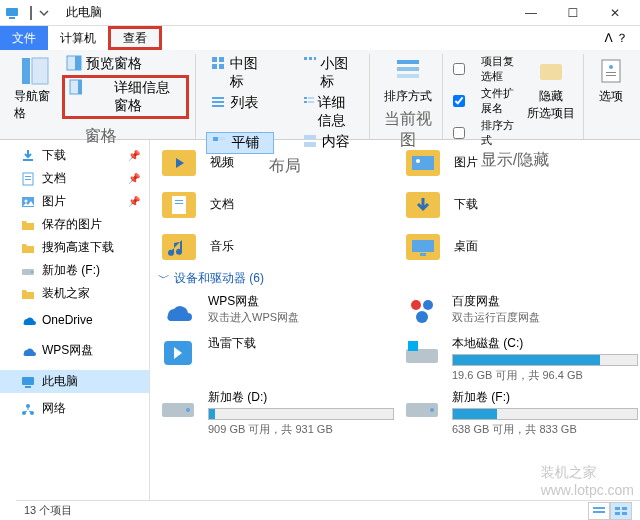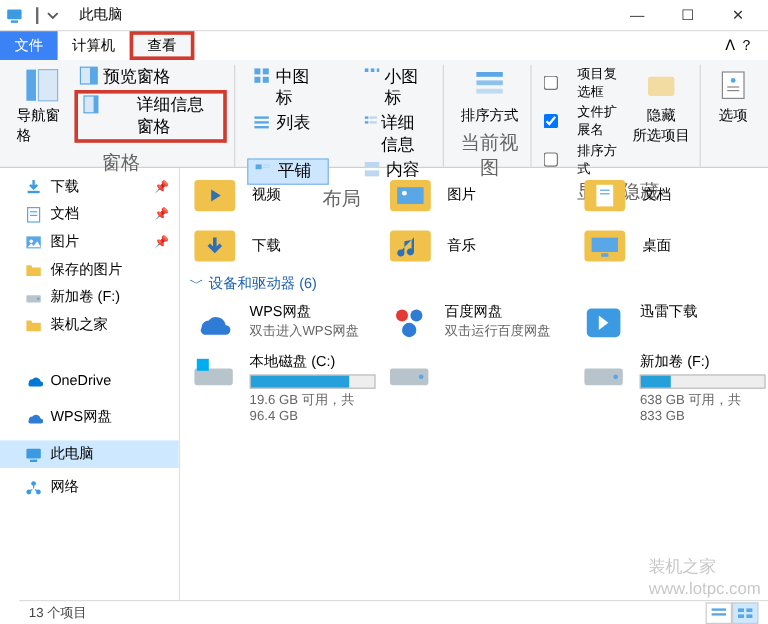--- a/index.html
+++ b/index.html
@@ -26,21 +26,21 @@
   .btn-s svg, .btn-i { width:16px; height:16px; }
   .chk { display:flex; align-items:center; gap:16px; font-size:11px; }
   .chk input { width:12px; height:12px; }
   .content { display:flex; height: calc(520px - 26px - 24px - 90px - 20px); }
   .sidebar { width:150px; border-right:1px solid #e0e0e0; padding:4px 0; overflow:hidden; }
   .s-item { display:flex; align-items:center; gap:6px; padding:3px 8px 3px 20px; font-size:12px; }
   .s-item.sel { background:#cde8ff; }
   .s-item svg { width:16px; height:16px; flex-shrink:0; }
   .pin { color:#888; margin-left:auto; font-size:10px; }
   .main { flex:1; padding: 2px 0 2px 6px; overflow:hidden; }
-  .grid2 { display:grid; grid-template-columns: 1fr 1fr 1fr; gap:2px 4px; }
+  .grid2 { display:grid; grid-template-columns: 1fr 1fr; gap:2px 4px; }
   .folder-item { display:flex; align-items:center; gap:10px; padding:2px; }
   .folder-item .ficon { width: 42px; height: 36px; display:flex; align-items:center; justify-content:center; }
   .sect-head { color:#1a5fb4; font-size:12px; padding:4px 2px; display:flex; align-items:center; gap:4px; }
   .drive-item { display:flex; gap:10px; padding:2px; align-items:flex-start; }
   .drive-item .dicon { width:40px; height:36px; display:flex; align-items:center; justify-content:center; }
   .drive-item .dinfo { flex:1; font-size:11px; }
   .drive-item .dname { font-size:12px; }
   .drive-item .dsub { color:#666; }
   .bar { height:12px; border:1px solid #bcbcbc; background:#eee; margin:2px 0; position:relative; }
   .bar .fill { position:absolute; left:0; top:0; bottom:0; background:#26a0da; }
@@ -245,32 +245,38 @@
         <span class="pin">📌</span>
       </div>
       <div class="s-item">
         <svg>
           <path d="M2 4h4l1 2h7v7H2z" fill="#f0c24b"></path>
         </svg>
         <span>保存的图片</span>
       </div>
       <div class="s-item">
         <svg>
+          <path d="M2 4h4l1 2h7v7H2z" fill="#f0c24b"></path>
+        </svg>
+        <span>搜狗高速下载</span>
+      </div>
+      <div class="s-item">
+        <svg>
           <rect x="2" y="6" width="12" height="6" rx="1" fill="#b8c4cc"></rect>
           <circle cx="12" cy="9" r="1" fill="#5aa7e8"></circle>
         </svg>
         <span>新加卷 (F:)</span>
       </div>
       <div class="s-item">
         <svg>
           <path d="M2 4h4l1 2h7v7H2z" fill="#f0c24b"></path>
         </svg>
         <span>装机之家</span>
       </div>
-      <div class="s-item" style="margin-top: 24px;">
+      <div class="s-item" style="margin-top: 4px;">
         <svg>
           <path d="M4 10a3 3 0 013-3 4 4 0 017 2 2 2 0 010 4H5a2 2 0 01-1-3z" fill="#0078d4"></path>
         </svg>
         <span>OneDrive</span>
       </div>
       <div class="s-item" style="margin-top: 8px;">
         <svg>
           <path d="M4 10a3 3 0 013-3 4 4 0 017 2 2 2 0 010 4H5a2 2 0 01-1-3z" fill="#2e7cd6"></path>
         </svg>
         <span>WPS网盘</span>
@@ -408,20 +414,27 @@
             </div>
             <div class="dsub">19.6 GB 可用，共 96.4 GB</div>
           </div>
         </div>
         <div class="drive-item">
           <div class="dicon">
             <svg width="40" height="36">
               <rect x="4" y="14" width="32" height="14" rx="2" fill="#b8c4cc"></rect>
               <circle cx="30" cy="21" r="2" fill="#5aa7e8"></circle>
             </svg>
+          </div>
+          <div class="dinfo">
+            <div class="dname">新加卷 (D:)</div>
+            <div class="bar">
+              <div class="fill" style="width:3%"></div>
+            </div>
+            <div class="dsub">909 GB 可用，共 931 GB</div>
           </div>
         </div>
         <div class="drive-item">
           <div class="dicon">
             <svg width="40" height="36">
               <rect x="4" y="14" width="32" height="14" rx="2" fill="#b8c4cc"></rect>
               <circle cx="30" cy="21" r="2" fill="#5aa7e8"></circle>
             </svg>
           </div>
           <div class="dinfo">

